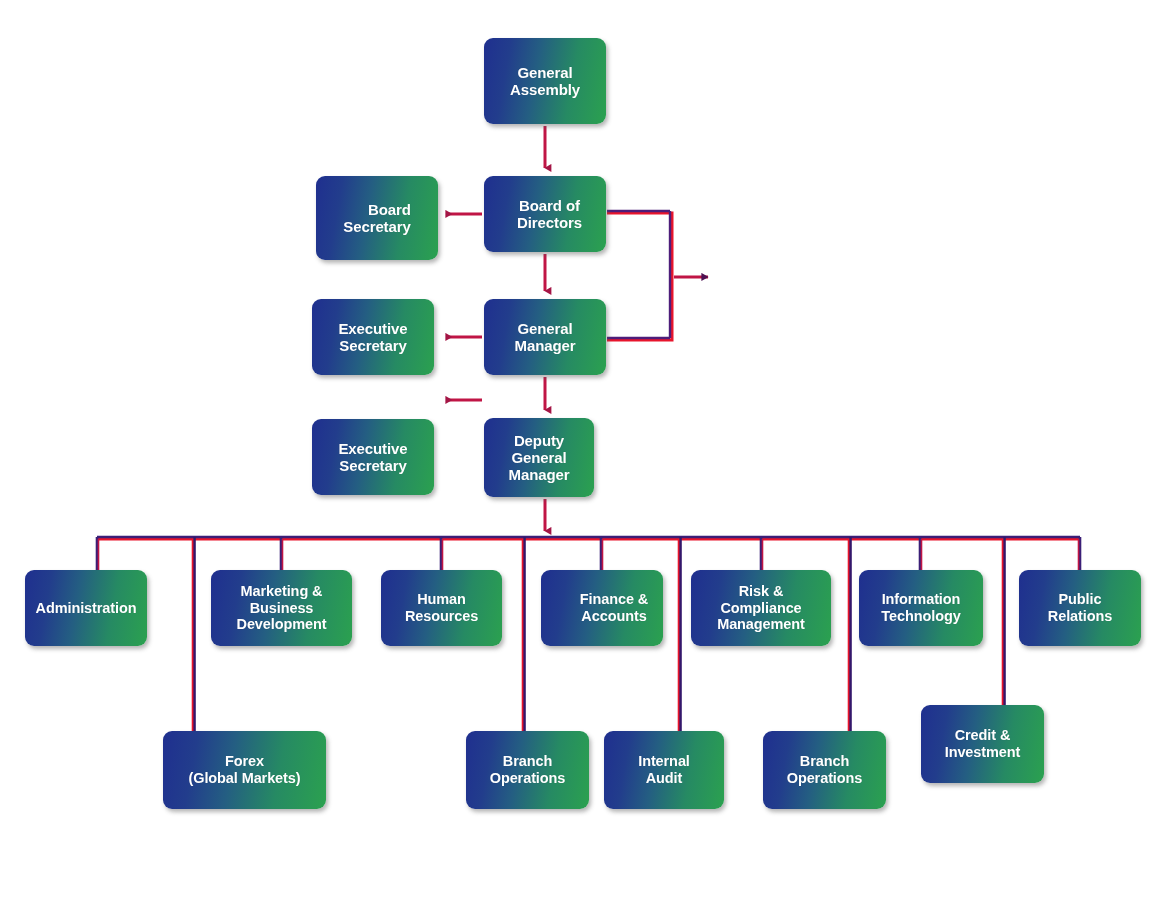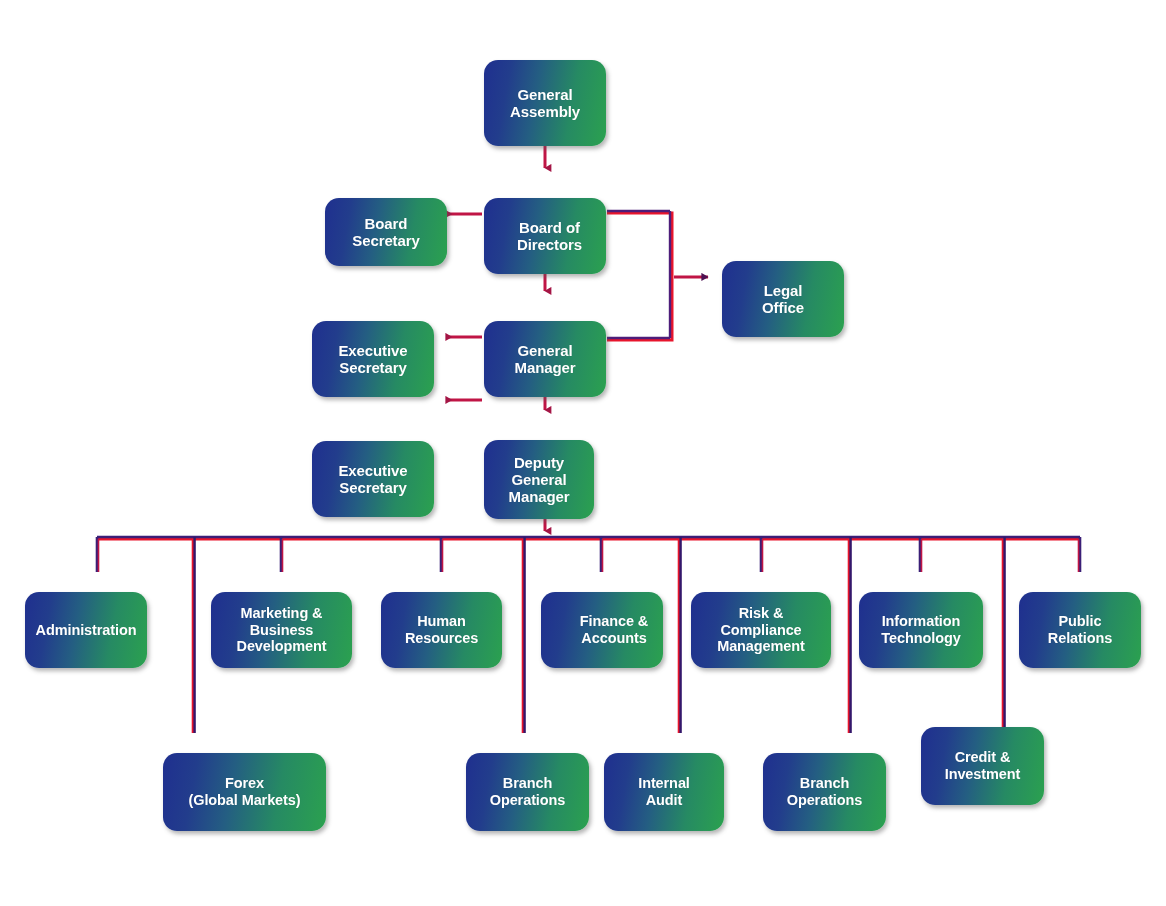--- a/index.html
+++ b/index.html
@@ -25,33 +25,32 @@
   }
   
   .node{
     position:absolute;
     z-index:2;
     box-sizing:border-box;
     display:flex;
     align-items:center;
     justify-content:center;
     text-align:center;
-    border-radius:14px;
+    border-radius:9px;
     background-image:linear-gradient(100deg,#1f2f8f 0%,#1f2f8f 6%,#23468b 26%,#24727a 52%,#269a56 76%,#2ba martinez 0%,#2ba14f 100%);
     background-image:linear-gradient(100deg,#1f2f8f 0%,#223d8c 20%,#245e82 42%,#268a63 70%,#2ba14f 100%);
     box-shadow:2px 3px 4px rgba(90,90,90,0.45);
     color:#ffffff;
     font-weight:bold;
     font-size:15px;
     line-height:1.14;
     letter-spacing:-0.1px;
     padding:2px 4px;
     white-space:pre-line;
     text-shadow:0 0 1px rgba(0,0,0,0.18);
-    margin-top:22px;
   }
   .node.small{font-size:14.5px;}
 </style>
 </head>
 <body>
 
 <div id="chart" style="width: 1166px; height: 906px; background: rgb(255, 255, 255);">
 
   <svg id="wires" viewBox="0 0 1166 906" xmlns="http://www.w3.org/2000/svg">
     <defs>
@@ -143,24 +142,22 @@
 
       <line x1="1003" y1="539" x2="1003" y2="733" stroke="#e8152c" stroke-width="2.6"></line>
       <line x1="1004.6" y1="537" x2="1004.6" y2="733" stroke="#34176b" stroke-width="2.4"></line>
     </g>
   </svg>
 
   <div class="node" style="left: 484px; top: 38px; width: 122px; height: 86px;">General
 Assembly</div>
   <div class="node" style="left: 484px; top: 176px; width: 122px; height: 76px; padding-left: 13px;">Board of
 Directors</div>
-  <div class="node" style="left: 325px; top: 176px; width: 122px; height: 68px;">Board
+  <div class="node" style="left: 316px; top: 176px; width: 122px; height: 84px; text-align: right;">Board
 Secretary</div>
-  <div class="node" style="left: 722px; top: 239px; width: 122px; height: 76px;">Legal
-Office</div>
   <div class="node" style="left: 484px; top: 299px; width: 122px; height: 76px;">General
 Manager</div>
   <div class="node" style="left: 312px; top: 299px; width: 122px; height: 76px;">Executive
 Secretary</div>
   <div class="node" style="left: 484px; top: 418px; width: 110px; height: 79px;">Deputy
 General
 Manager</div>
   <div class="node" style="left: 312px; top: 419px; width: 122px; height: 76px;">Executive
 Secretary</div>
 

